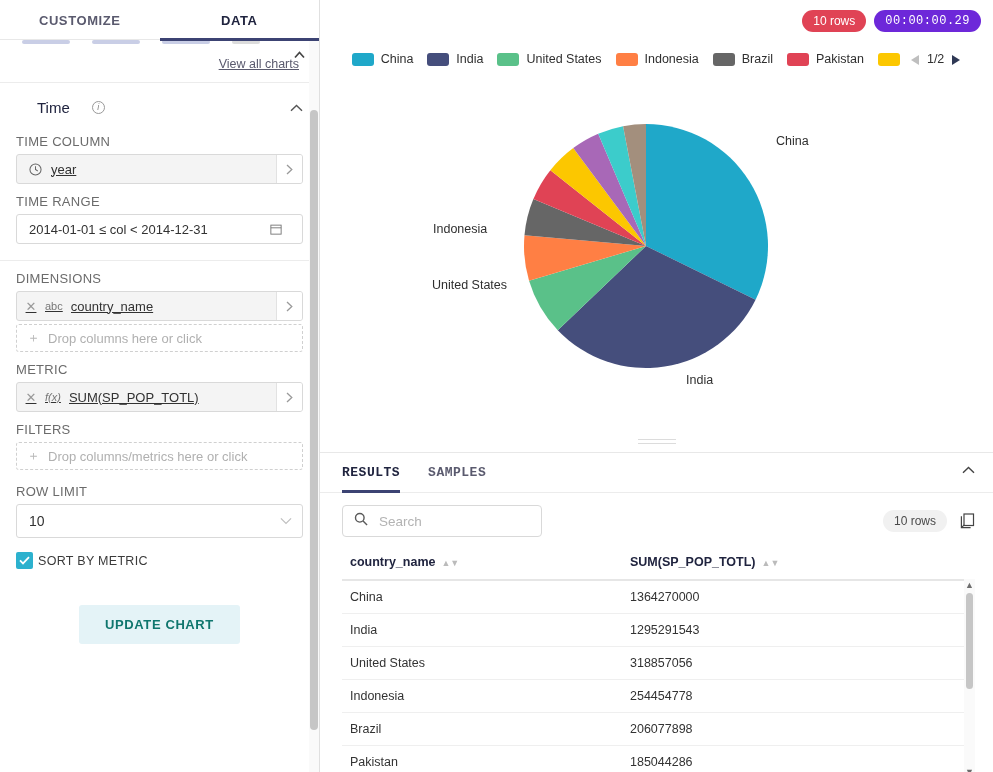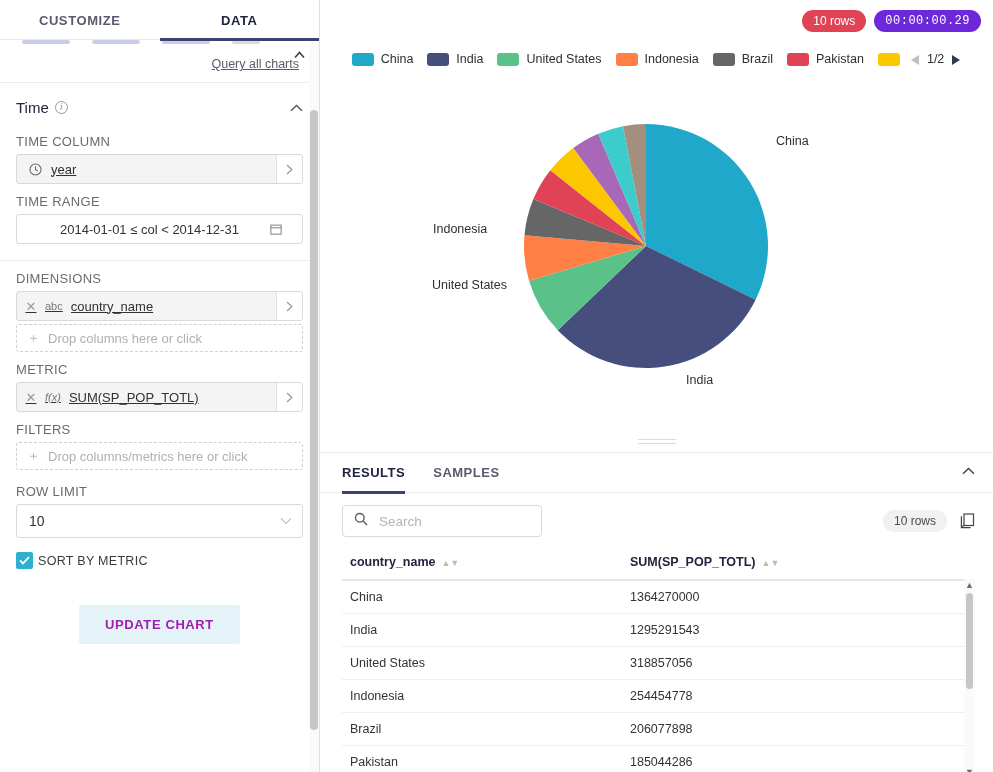--- a/index.html
+++ b/index.html
@@ -57,21 +57,21 @@
   }
   .section {
     padding: 0 16px; border-bottom: 1px solid #ececec;
   }
   .section:last-of-type { border-bottom: none; }
   .section-head {
     display: flex; align-items: center; justify-content: space-between;
     padding: 16px 0 8px 0; cursor: pointer;
   }
   .section-title {
-    font-size: 15px; color: #20243f; display: flex; align-items: center; gap: 6px;
+    font-size: 15px; color: #20243f; display: flex; align-items: center; gap: 22px; margin-left: 21px;
   }
   .info-i {
     display: inline-flex; align-items: center; justify-content: center;
     width: 13px; height: 13px; border: 1px solid #999; border-radius: 50%;
     font-size: 9px; color: #888; font-style: italic; line-height: 1;
   }
   .chev { color: #555; font-size: 11px; }
   .field-label {
     font-size: 13px; color: #6b6b6b; letter-spacing: 0.3px;
     margin: 10px 0 5px 0; text-transform: uppercase;
@@ -112,21 +112,21 @@
   .select-ctrl .dd { color: #bfbfbf; font-size: 11px; }
   .checkrow { display: flex; align-items: center; gap: 5px; margin: 14px 0 0 0; cursor: pointer; }
   .checkbox {
     width: 17px; height: 17px; border-radius: 2px; background: #2cb1ce;
     display: flex; align-items: center; justify-content: center; flex: 0 0 17px;
   }
   .checkbox svg { display: block; }
   .check-label { font-size: 12.5px; color: #3a3a3a; letter-spacing: 0.3px; }
   .update-wrap { padding: 36px 0 0 0; display: flex; justify-content: center; }
   .update-btn {
-    background: #e4f3f7; color: #a21caf; border: none; border-radius: 3px;
+    background: #e4f3f7; color: #0f766e; border: none; border-radius: 3px;
     font-size: 13px; font-weight: bold; letter-spacing: 0.6px;
     padding: 12px 26px; cursor: pointer; font-family: "Liberation Sans", sans-serif;
   }
   .sb-scrollbar {
     position: absolute; right: 0; top: 40px; width: 10px; bottom: 0;
     background: #fafafa;
   }
   .sb-thumb {
     position: absolute; left: 1px; width: 8px; top: 70px; height: 620px;
     background: #c6c6c6; border-radius: 4px;
@@ -163,22 +163,22 @@
   .pie-label { position: absolute; font-size: 12.5px; color: #2f2f2f; white-space: nowrap; }
   .drag-handle {
     position: absolute; bottom: 8px; left: 0; right: 0;
     display: flex; flex-direction: column; align-items: center; gap: 3px; cursor: ns-resize;
   }
   .drag-handle span { display: block; width: 38px; height: 1px; background: #dcdcdc; }
 
   
   .results { flex: 1; border-top: 1px solid #e8e8e8; position: relative; display: flex; flex-direction: column; }
   .res-tabs {
-    display: flex; align-items: center; padding: 0 22px; height: 40px;
-    border-bottom: 1px solid #ececec; position: relative;
+    display: flex; align-items: flex-end; padding: 0 22px; height: 40px;
+    border-bottom: 1px solid #ececec; position: relative; font-family: Liberation Mono, monospace;
   }
   .res-tab {
     font-size: 13px; font-weight: bold; letter-spacing: 0.5px; color: #5a5a6e;
     margin-right: 28px; height: 40px; display: flex; align-items: center;
     position: relative; cursor: pointer;
   }
   .res-tab.active { color: #20243f; }
   .res-tab.active::after {
     content: ""; position: absolute; left: 0; right: 0; bottom: -1px; height: 3px; background: #3c4373;
   }
@@ -251,21 +251,21 @@
     <div class="sb-scroll">
 
       <div class="ghost-row">
         <div class="ghost-chip" style="left:22px;width:48px;"></div>
         <div class="ghost-chip" style="left:92px;width:48px;"></div>
         <div class="ghost-chip" style="left:162px;width:48px;"></div>
         <div class="ghost-chip" style="left:232px;width:28px;background:#dcdcdc;"></div>
       </div>
 
       <div class="view-all-wrap">
-        <span class="view-all">Query all charts</span>
+        <span class="view-all">View all charts</span>
       </div>
 
       <div class="section">
         <div class="section-head">
           <div class="section-title">
             <span>Time</span>
             <span class="info-i">i</span>
           </div>
           <span class="chev">
             <svg width="13" height="8" viewBox="0 0 13 8">
@@ -284,21 +284,21 @@
           </span>
           <span class="val">year</span>
           <span class="caret-r">
             <svg width="7" height="11" viewBox="0 0 7 11">
                 <path d="M1 1 L5.8 5.5 L1 10" fill="none" stroke="#9a9a9a" stroke-width="1.3"></path>
               </svg>
           </span>
         </div>
 
         <div class="field-label">TIME RANGE</div>
-        <div class="ctrl padleft" style="justify-content:space-between;padding-right:10px;margin-bottom:16px;text-align:center;">
+        <div class="ctrl padleft" style="justify-content:space-between;padding-right:10px;margin-bottom:16px;">
           <span class="val">2014-01-01 ≤ col &lt; 2014-12-31</span>
           <span class="cal-ico">
             <svg width="12" height="12" viewBox="0 0 14 14">
                 <rect x="1" y="2.5" width="12" height="10.5" fill="none" stroke="#7a7a7a" stroke-width="1.1"></rect>
                 <path d="M1 5.6 H13" stroke="#7a7a7a" stroke-width="1.1"></path>
               </svg>
           </span>
         </div>
       </div>
 

